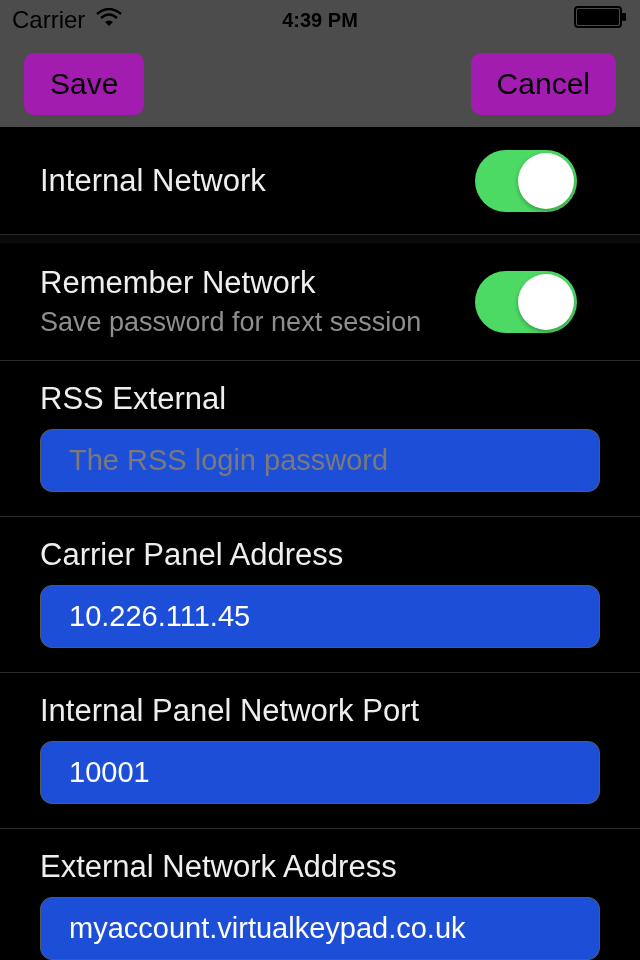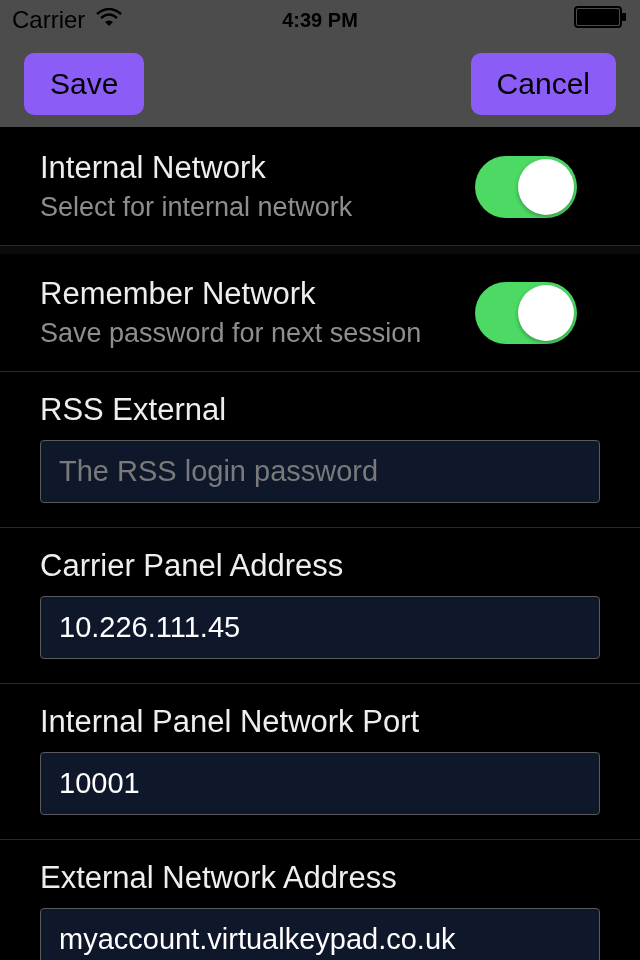--- a/index.html
+++ b/index.html
@@ -49,21 +49,21 @@
     .nav-bar {
       height: 88px;
       background: rgba(80,80,80,0.95);
       display: flex;
       align-items: center;
       justify-content: space-between;
       padding: 0 24px;
       border-bottom: 1px solid #000;
     }
     .nav-button {
-      background: #8b5cf6;
+      background: #a21caf;
       border: none;
       border-radius: 10px;
       padding: 14px 26px;
       font-size: 30px;
       color: #000;
       cursor: pointer;
     }
     
     .settings-list {
       background: #000;
@@ -119,24 +119,24 @@
     }
     .field-label {
       color: #eee;
       font-size: 31px;
       font-weight: 400;
       margin-bottom: 12px;
       display: block;
     }
     .text-input {
       width: 100%;
-      background: #0f172a;
+      background: #1d4ed8;
       border: 1px solid #5a5a5a;
-      border-radius: 4px;
-      padding: 14px 18px;
+      border-radius: 12px;
+      padding: 14px 28px;
       font-size: 29px;
       color: #fff;
       outline: none;
     }
     .text-input::placeholder {
       color: #7a7a7a;
     }
     .gap-row {
       height: 8px;
       background: #0a0a0a;
@@ -171,21 +171,20 @@
 <div class="nav-bar">
   <button class="nav-button">Save</button>
   <button class="nav-button">Cancel</button>
 </div>
 
 <div class="settings-list">
 
   <div class="setting-row setting-toggle-row">
     <div class="setting-text">
       <span class="setting-title">Internal Network</span>
-      <span class="setting-subtitle">Select for internal network</span>
     </div>
     <div class="toggle">
       <div class="toggle-knob"></div>
     </div>
   </div>
 
   <div class="gap-row"></div>
 
   <div class="setting-row setting-toggle-row">
     <div class="setting-text">

